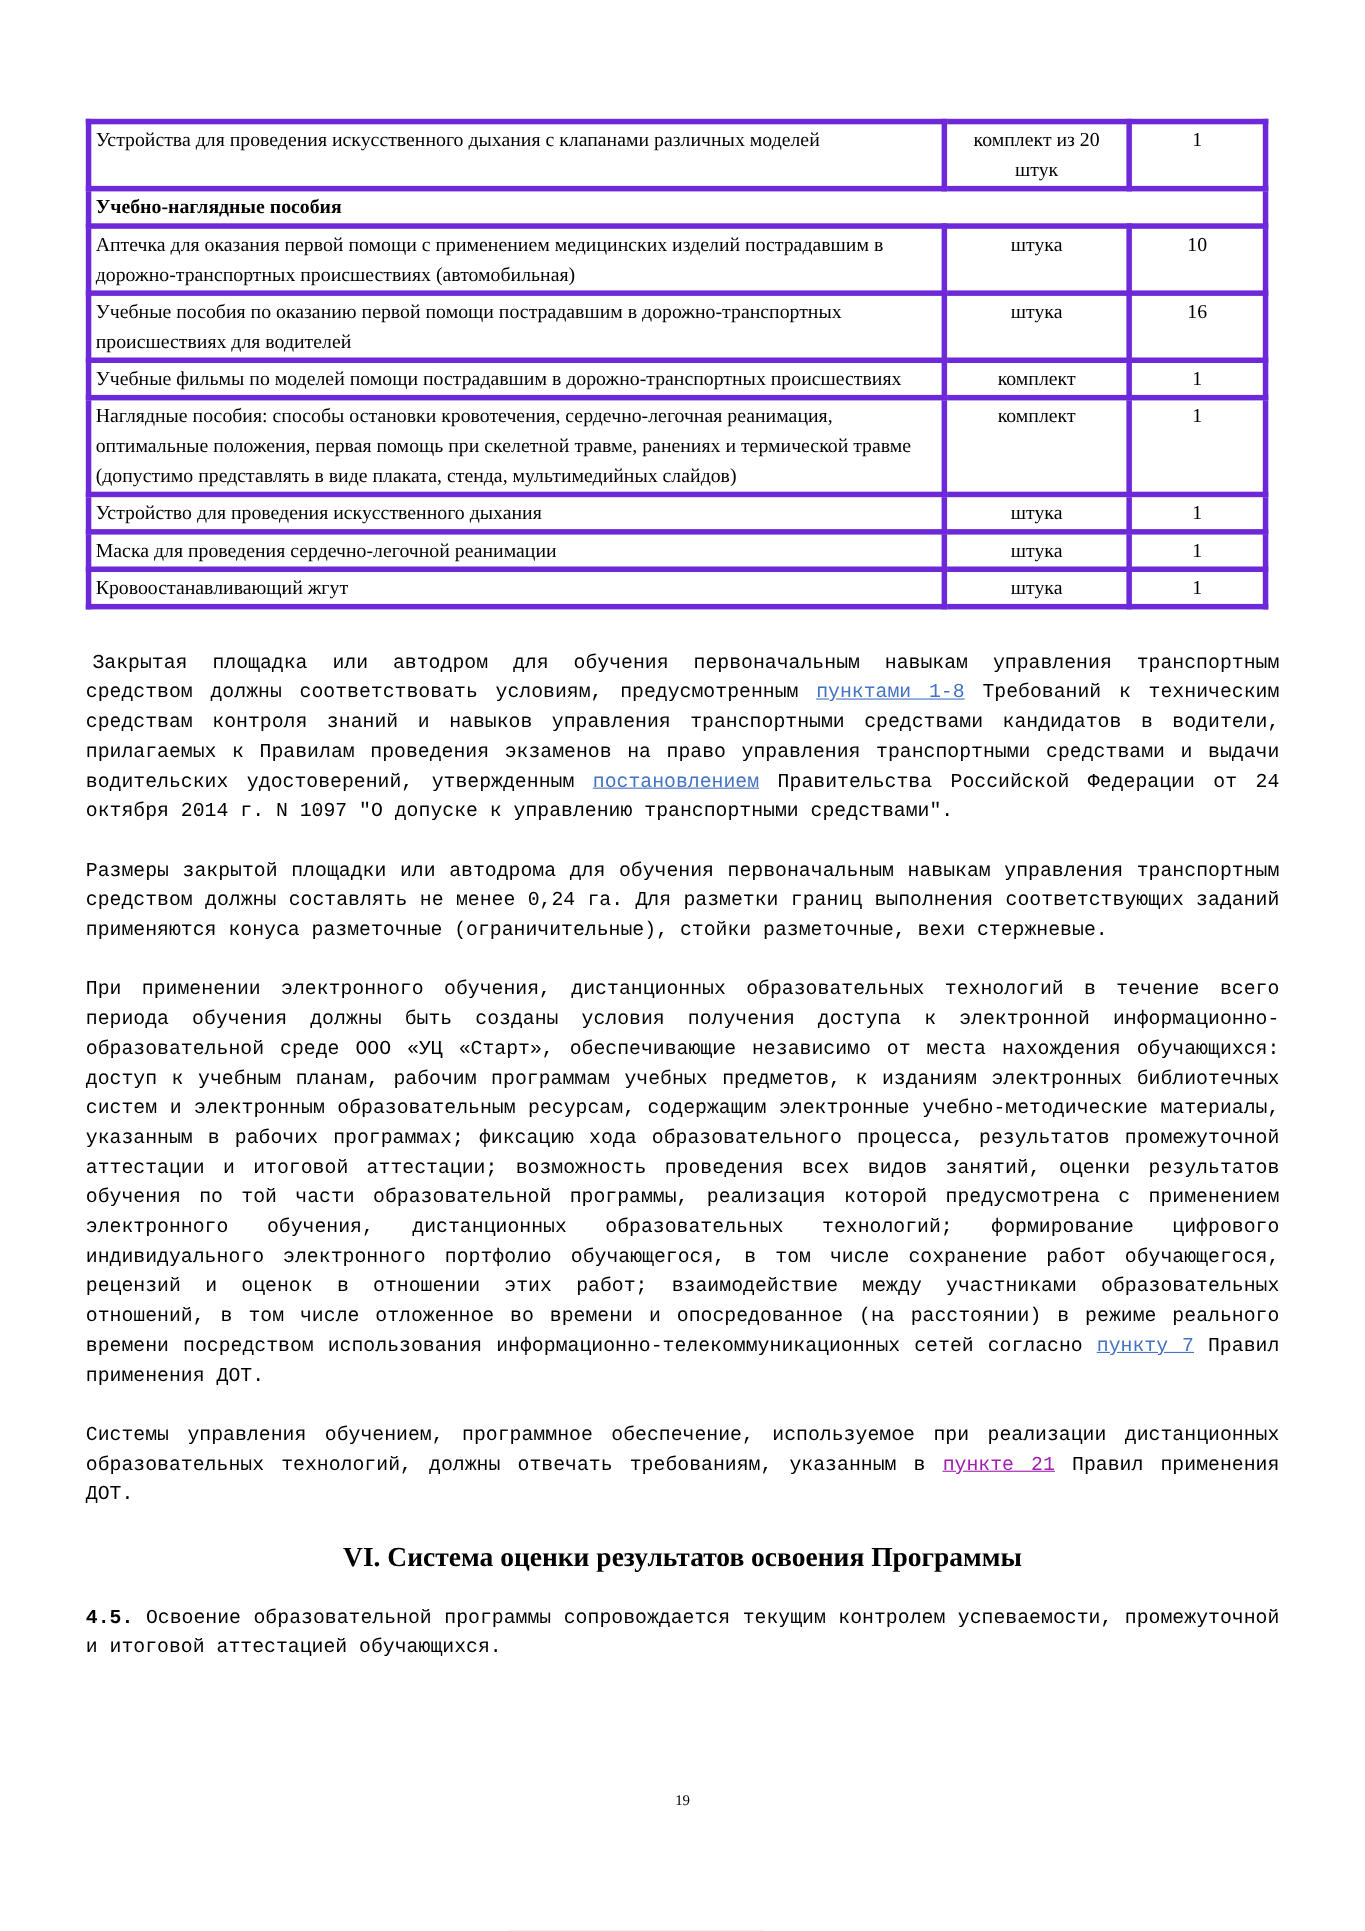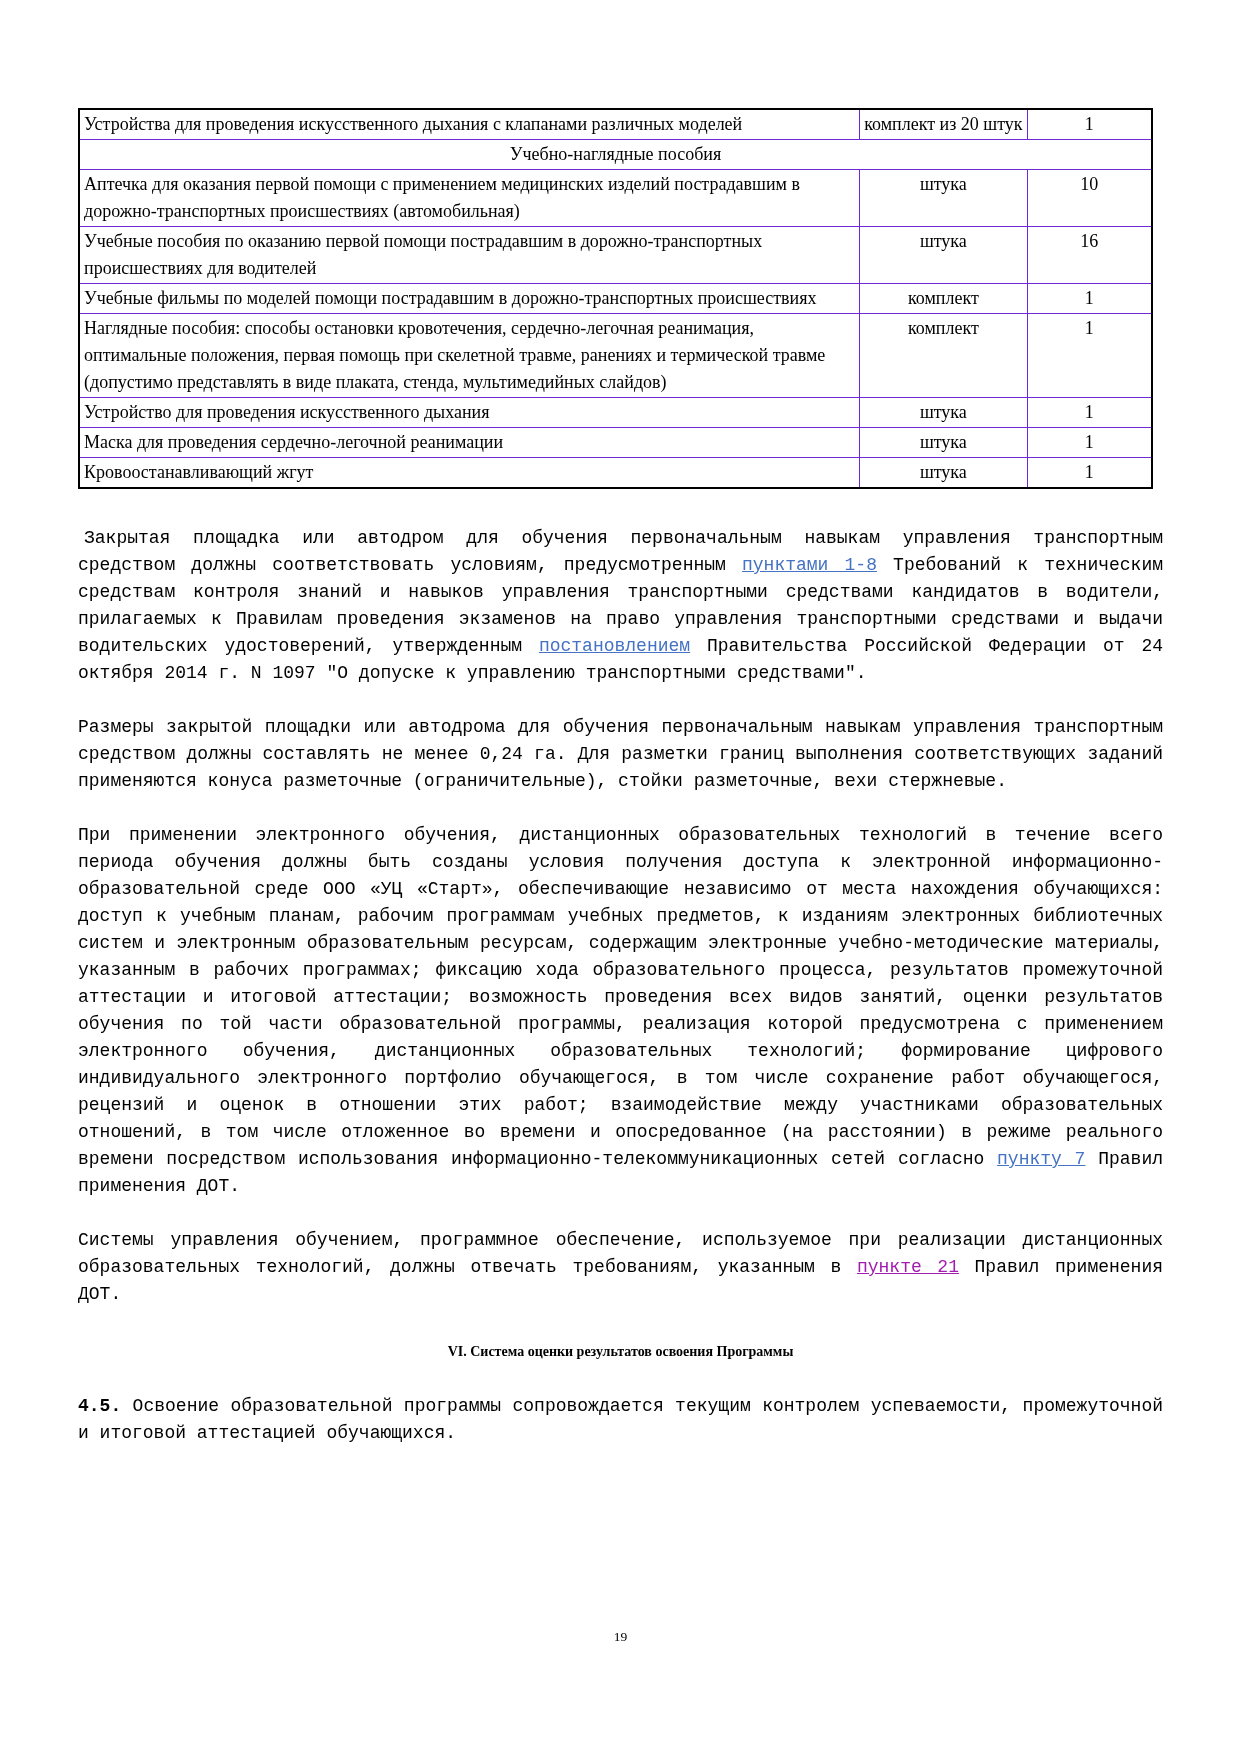--- a/index.html
+++ b/index.html
@@ -22,42 +22,41 @@
     width: 1085px;
   }
   table.equip {
     border-collapse: collapse;
     width: 1075px;
     border: 2px solid #000;
     font-size: 18px;
     line-height: 27px;
   }
   table.equip td {
-    border: 1px solid #6d28d9;
+    border: 5px solid #6d28d9;
     padding: 1px 4px;
     vertical-align: top;
   }
   table.equip td.center { text-align: center; margin-top: 44px; }
   table.equip td.section-cell {
-    text-align: center;
-    font-weight: normal;
+    font-weight: bold;
   }
   .body-text { margin-top: 36px; }
   p.para {
     margin: 0 0 27px 0;
     text-align: justify;
     font-family: Liberation Mono, monospace;
   }
   p.indent-sm { text-indent: 6px; }
   a.doc-link {
     text-decoration: underline;
     cursor: pointer;
   }
   h2.section-heading {
-    font-size: 14px;
+    font-size: 25px;
     line-height: 27px;
     font-weight: bold;
     text-align: center;
     margin: 30px 0 28px 0;
   }
   p.clause b { font-weight: bold; }
   .pagenum {
     position: absolute;
     left: 0;
     top: 1628px;

